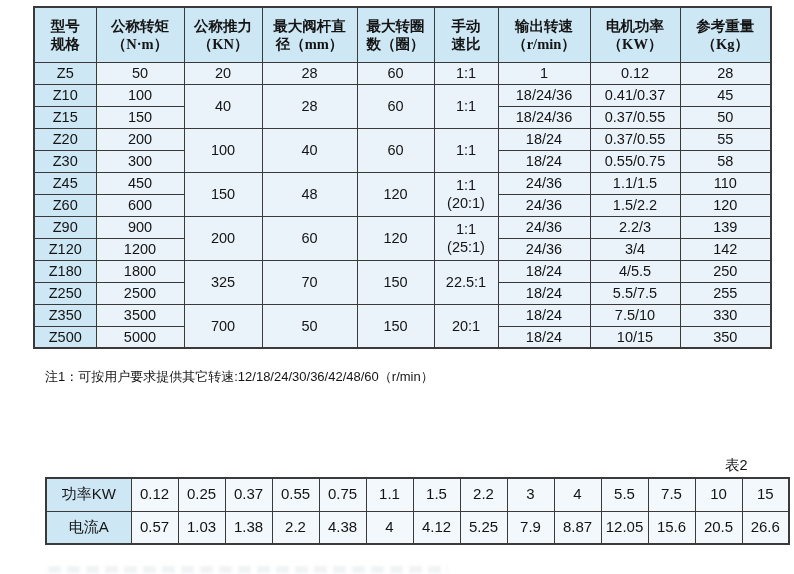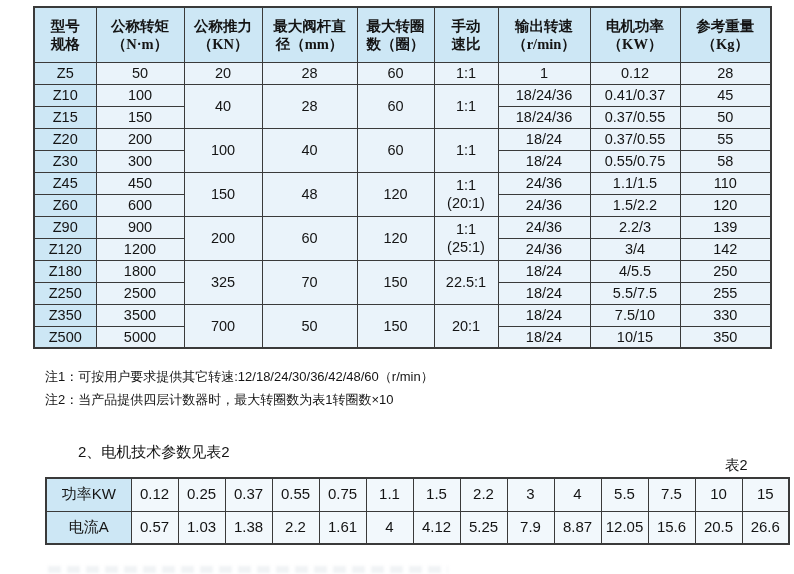--- a/index.html
+++ b/index.html
@@ -204,24 +204,22 @@
           <td>5000</td>
           <td>18/24</td>
           <td>10/15</td>
           <td>350</td>
         </tr>
       </tbody>
     </table>
 
   <div class="notes">
     <div>注1：可按用户要求提供其它转速:12/18/24/30/36/42/48/60（r/min）</div>
-    <div>注2：当产品提供四层计数器时，最大转圈数为表1转圈数×10</div>
   </div>
 
-  <div class="section-heading">2、电机技术参数见表2</div>
 
   <div class="table2-label">表2</div>
 
   <table class="t2">
       <colgroup>
         <col style="width: 85px;">
         <col style="width: 47px;">
         <col style="width: 47px;">
         <col style="width: 47px;">
         <col style="width: 47px;">
@@ -253,21 +251,21 @@
           <td>7.5</td>
           <td>10</td>
           <td>15</td>
         </tr>
         <tr>
           <th>电流A</th>
           <td>0.57</td>
           <td>1.03</td>
           <td>1.38</td>
           <td>2.2</td>
-          <td>1.61</td>
+          <td>4.38</td>
           <td>4</td>
           <td>4.12</td>
           <td>5.25</td>
           <td>7.9</td>
           <td>8.87</td>
           <td>12.05</td>
           <td>15.6</td>
           <td>20.5</td>
           <td>26.6</td>
         </tr>

